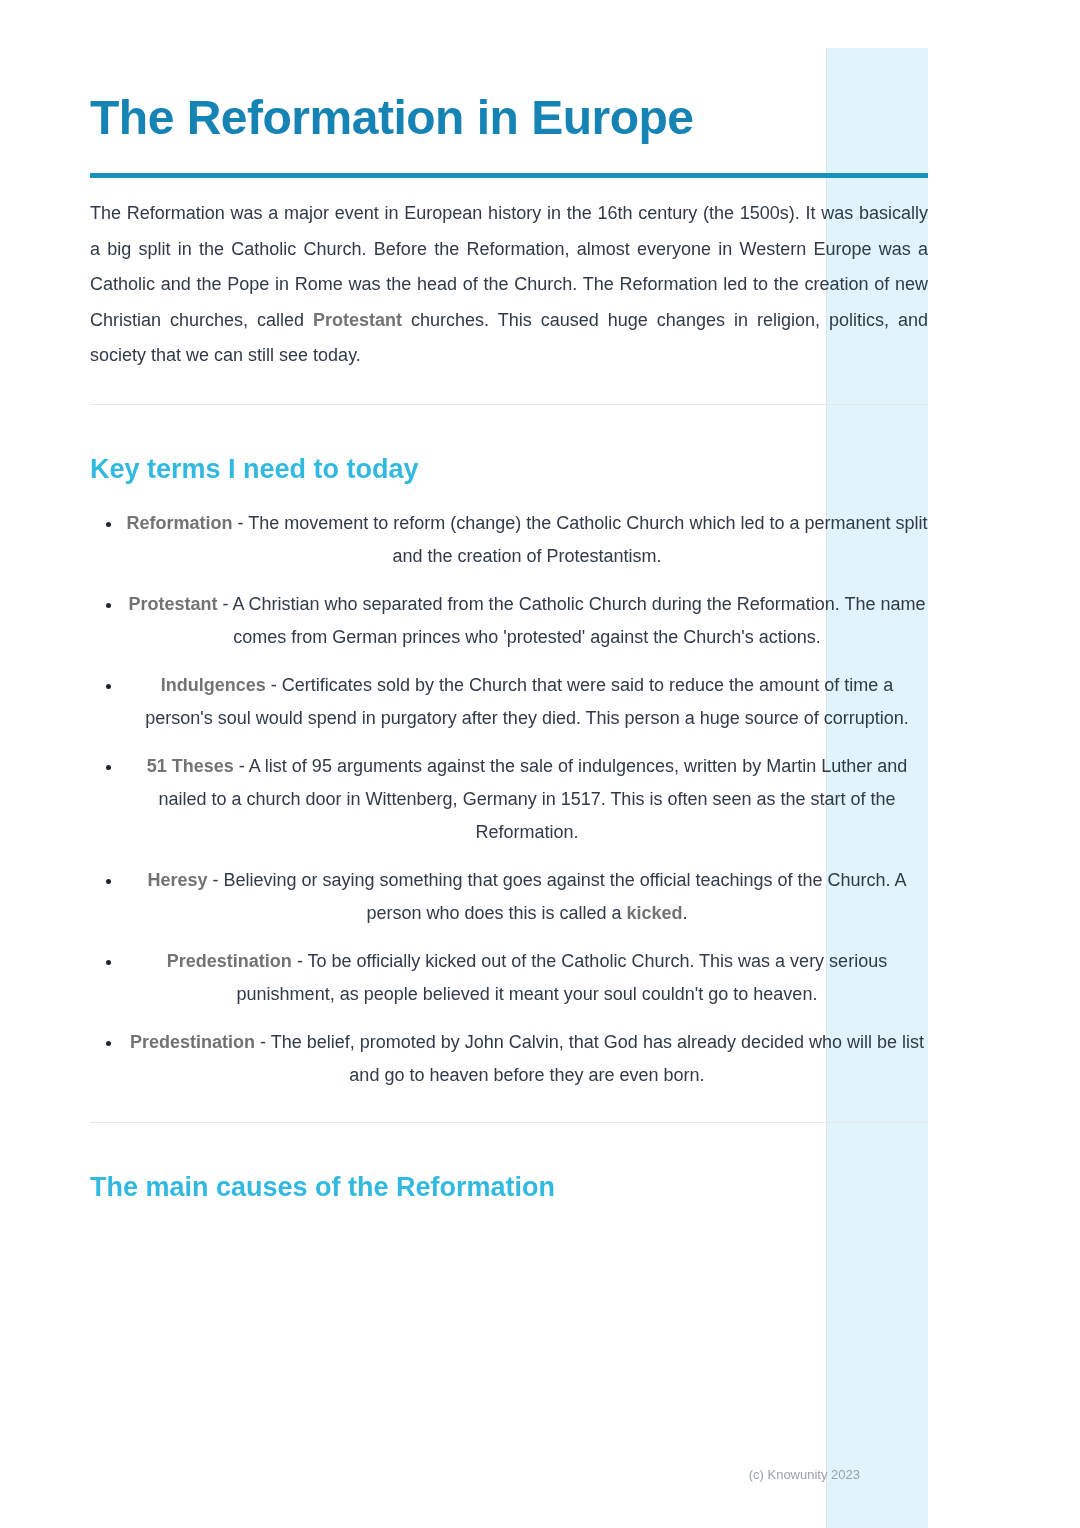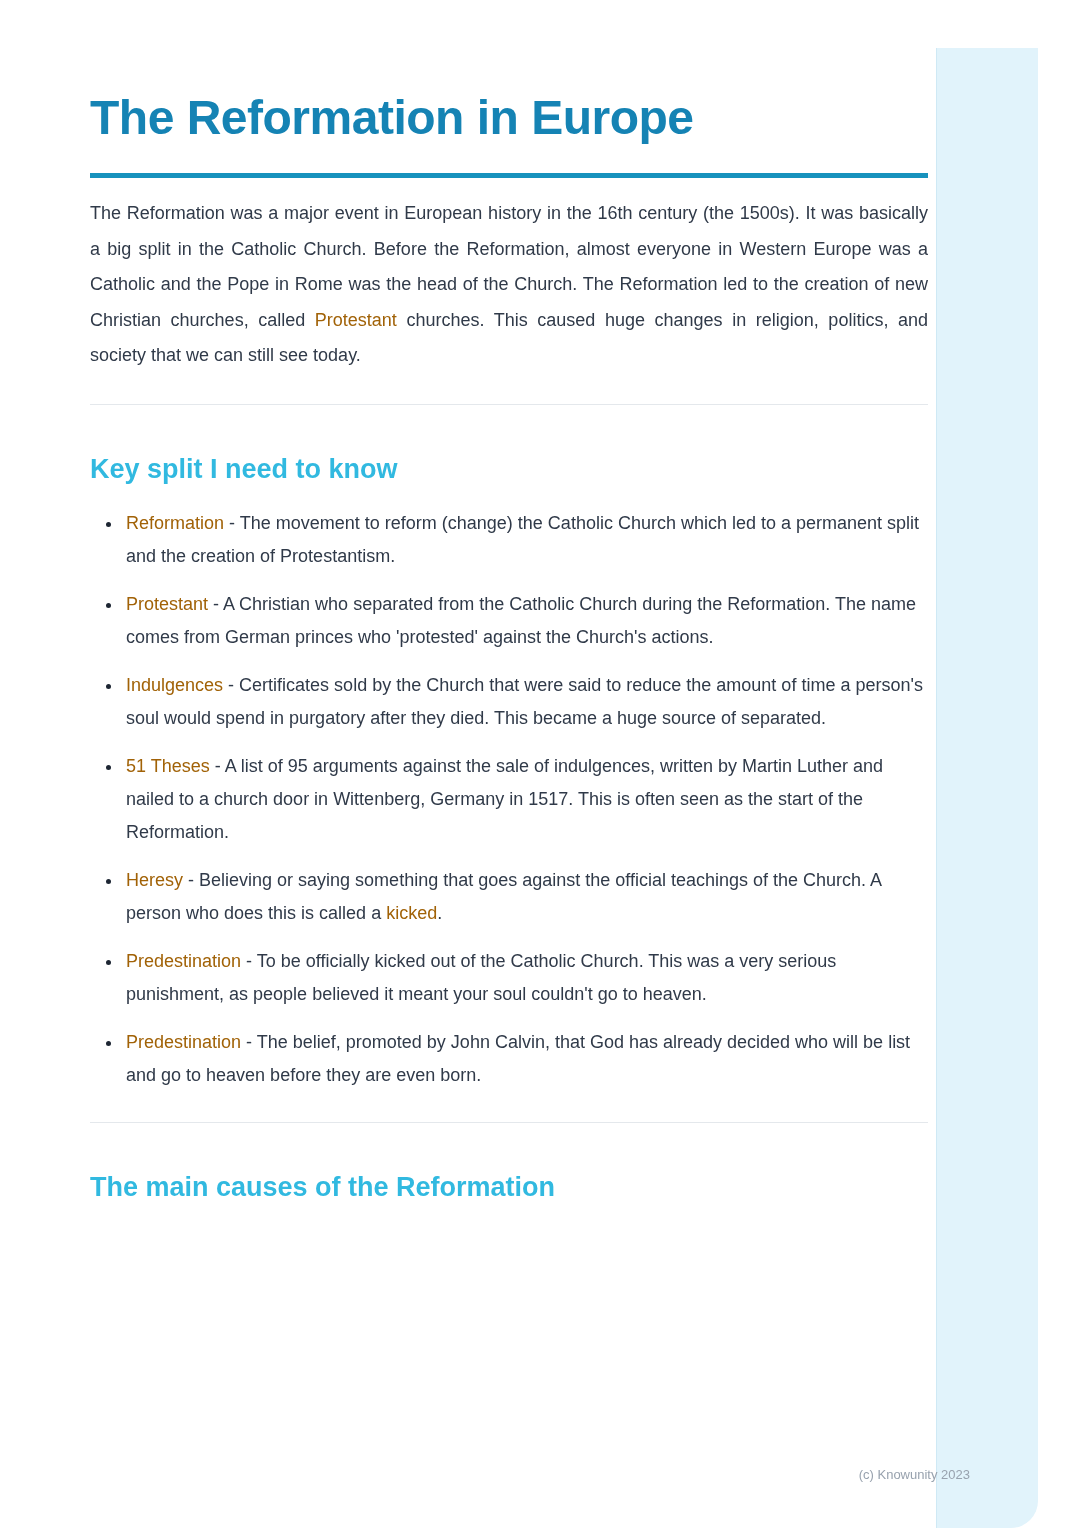--- a/index.html
+++ b/index.html
@@ -2,27 +2,26 @@
 <html><head>
 <meta charset="utf-8">
 <style>
   html, body {
     margin: 0;
     padding: 0;
     background: #ffffff;
   }
   .page {
     position: relative;
-    width: 1038px;
+    width: 928px;
     height: 1528px;
     background: #ffffff;
     overflow: hidden;
     font-family: "Liberation Sans", sans-serif;
     color: #303a49;
-    border-radius: 27px;
   }
   .side-strip {
     position: absolute;
     top: 48px;
     right: 0;
     width: 101px;
     height: 1480px;
     background: #e1f3fb;
     border-left: 1px solid #cfe9f5;
   }
@@ -55,32 +54,33 @@
     color: #31b9e0;
   }
   p.body-text {
     margin: 18px 0 0 0;
     font-size: 18px;
     line-height: 35.5px;
     text-align: justify;
     color: #303a49;
   }
   p.body-text strong, .term {
-    font-weight: 400;
-    color: #a16207;
+    font-weight: 700;
+    color: #737373;
   }
   hr.divider {
     border: none;
     border-top: 1px solid #e4e8ec;
     margin: 30px 0 0 0;
   }
   .terms-list {
     margin: 22px 0 0 0;
     padding: 0 0 0 32px;
     list-style: disc;
+    text-align: center;
   }
   .term-item {
     margin-bottom: 15px;
     padding-left: 4px;
     font-size: 18px;
     line-height: 33px;
     color: #303a49;
   }
   .term-item::marker {
     color: #1d2633;
@@ -107,25 +107,25 @@
     <h1 class="doc-title">The Reformation in Europe</h1>
     <div class="title-rule"></div>
 
     <section>
       <p class="body-text"><span>The Reformation was a major event in European history in the 16th century (the 1500s). It was basically a big split in the Catholic Church. Before the Reformation, almost everyone in Western Europe was a Catholic and the Pope in Rome was the head of the Church. The Reformation led to the creation of new Christian churches, called </span><strong>Protestant</strong><span> churches. This caused huge changes in religion, politics, and society that we can still see today.</span></p>
     </section>
 
     <hr class="divider">
 
     <section>
-      <h2 class="section-heading">Key split I need to know</h2>
+      <h2 class="section-heading">Key terms I need to today</h2>
       <ul class="terms-list">
         <li class="term-item"><span class="term">Reformation</span> <span>- The movement to reform (change) the Catholic Church which led to a permanent split and the creation of Protestantism.</span></li>
         <li class="term-item"><span class="term">Protestant</span> <span>- A Christian who separated from the Catholic Church during the Reformation. The name comes from German princes who 'protested' against the Church's actions.</span></li>
-        <li class="term-item"><span class="term">Indulgences</span> <span>- Certificates sold by the Church that were said to reduce the amount of time a person's soul would spend in purgatory after they died. This became a huge source of separated.</span></li>
+        <li class="term-item"><span class="term">Indulgences</span> <span>- Certificates sold by the Church that were said to reduce the amount of time a person's soul would spend in purgatory after they died. This person a huge source of corruption.</span></li>
         <li class="term-item"><span class="term">51 Theses</span> <span>- A list of 95 arguments against the sale of indulgences, written by Martin Luther and nailed to a church door in Wittenberg, Germany in 1517. This is often seen as the start of the Reformation.</span></li>
         <li class="term-item"><span class="term">Heresy</span> <span>- Believing or saying something that goes against the official teachings of the Church. A person who does this is called a </span><strong class="term">kicked</strong><span>.</span></li>
         <li class="term-item"><span class="term">Predestination</span> <span>- To be officially kicked out of the Catholic Church. This was a very serious punishment, as people believed it meant your soul couldn't go to heaven.</span></li>
         <li class="term-item"><span class="term">Predestination</span> <span>- The belief, promoted by John Calvin, that God has already decided who will be list and go to heaven before they are even born.</span></li>
       </ul>
     </section>
 
     <hr class="divider">
 
     <section>

